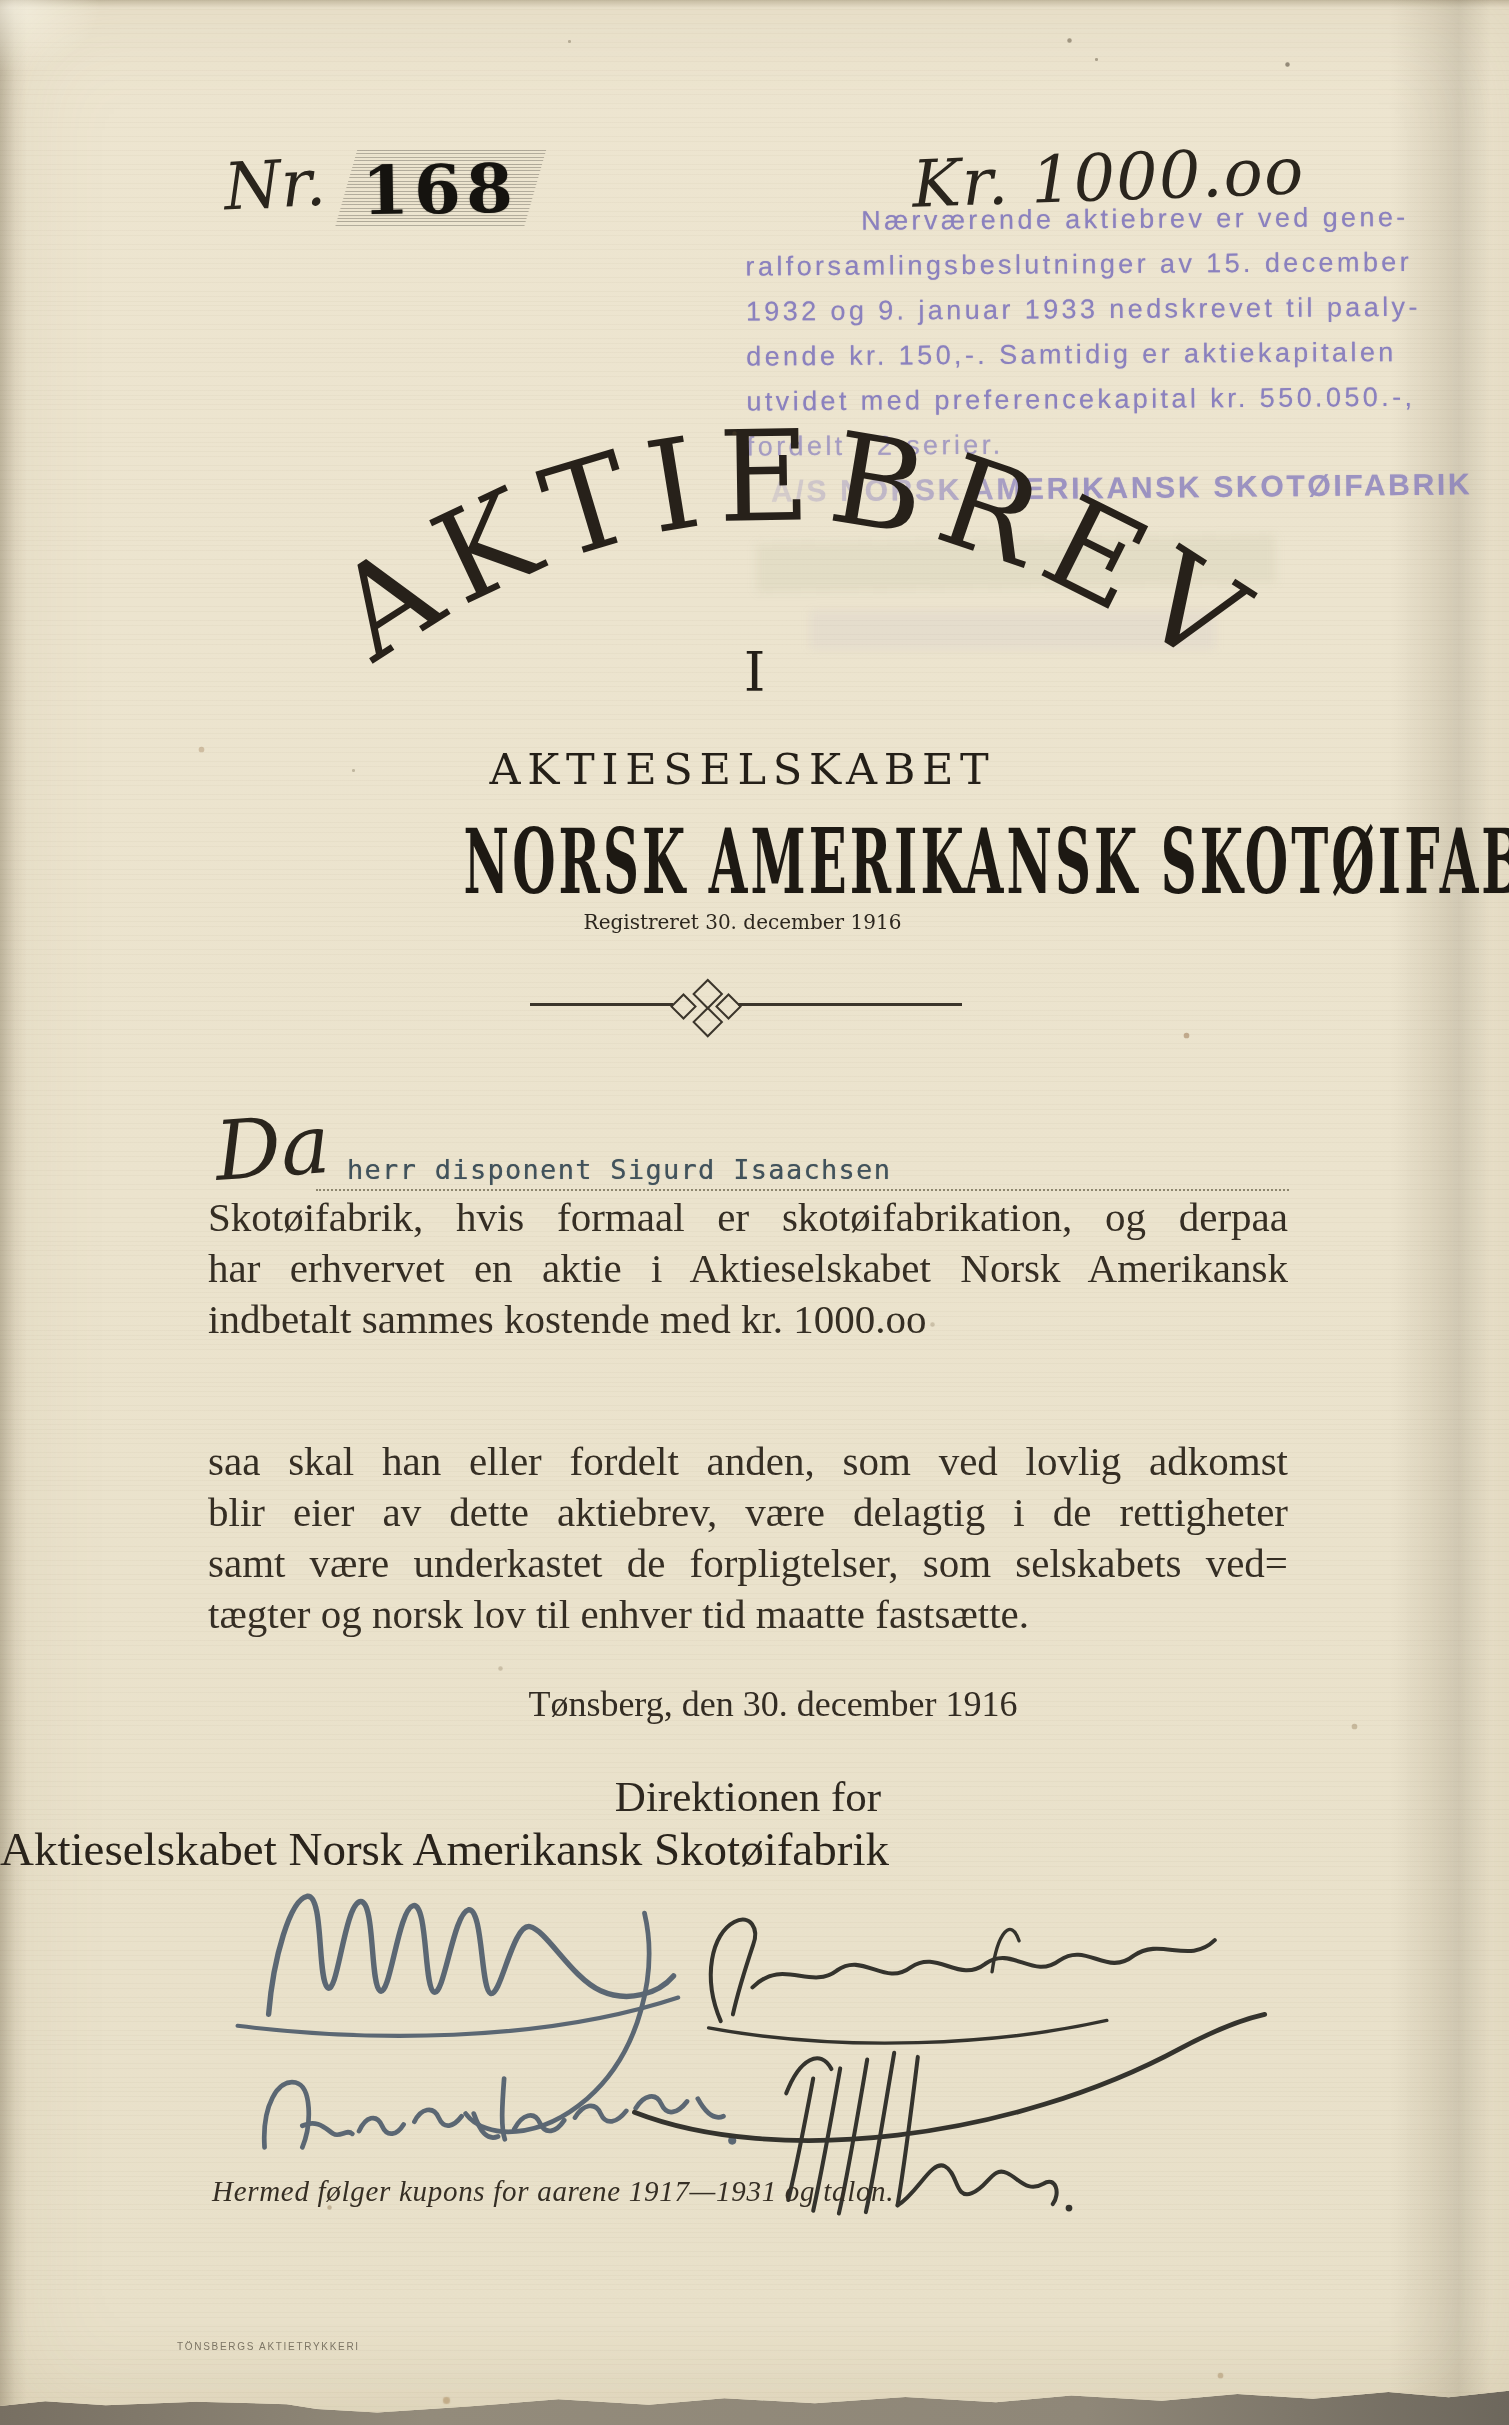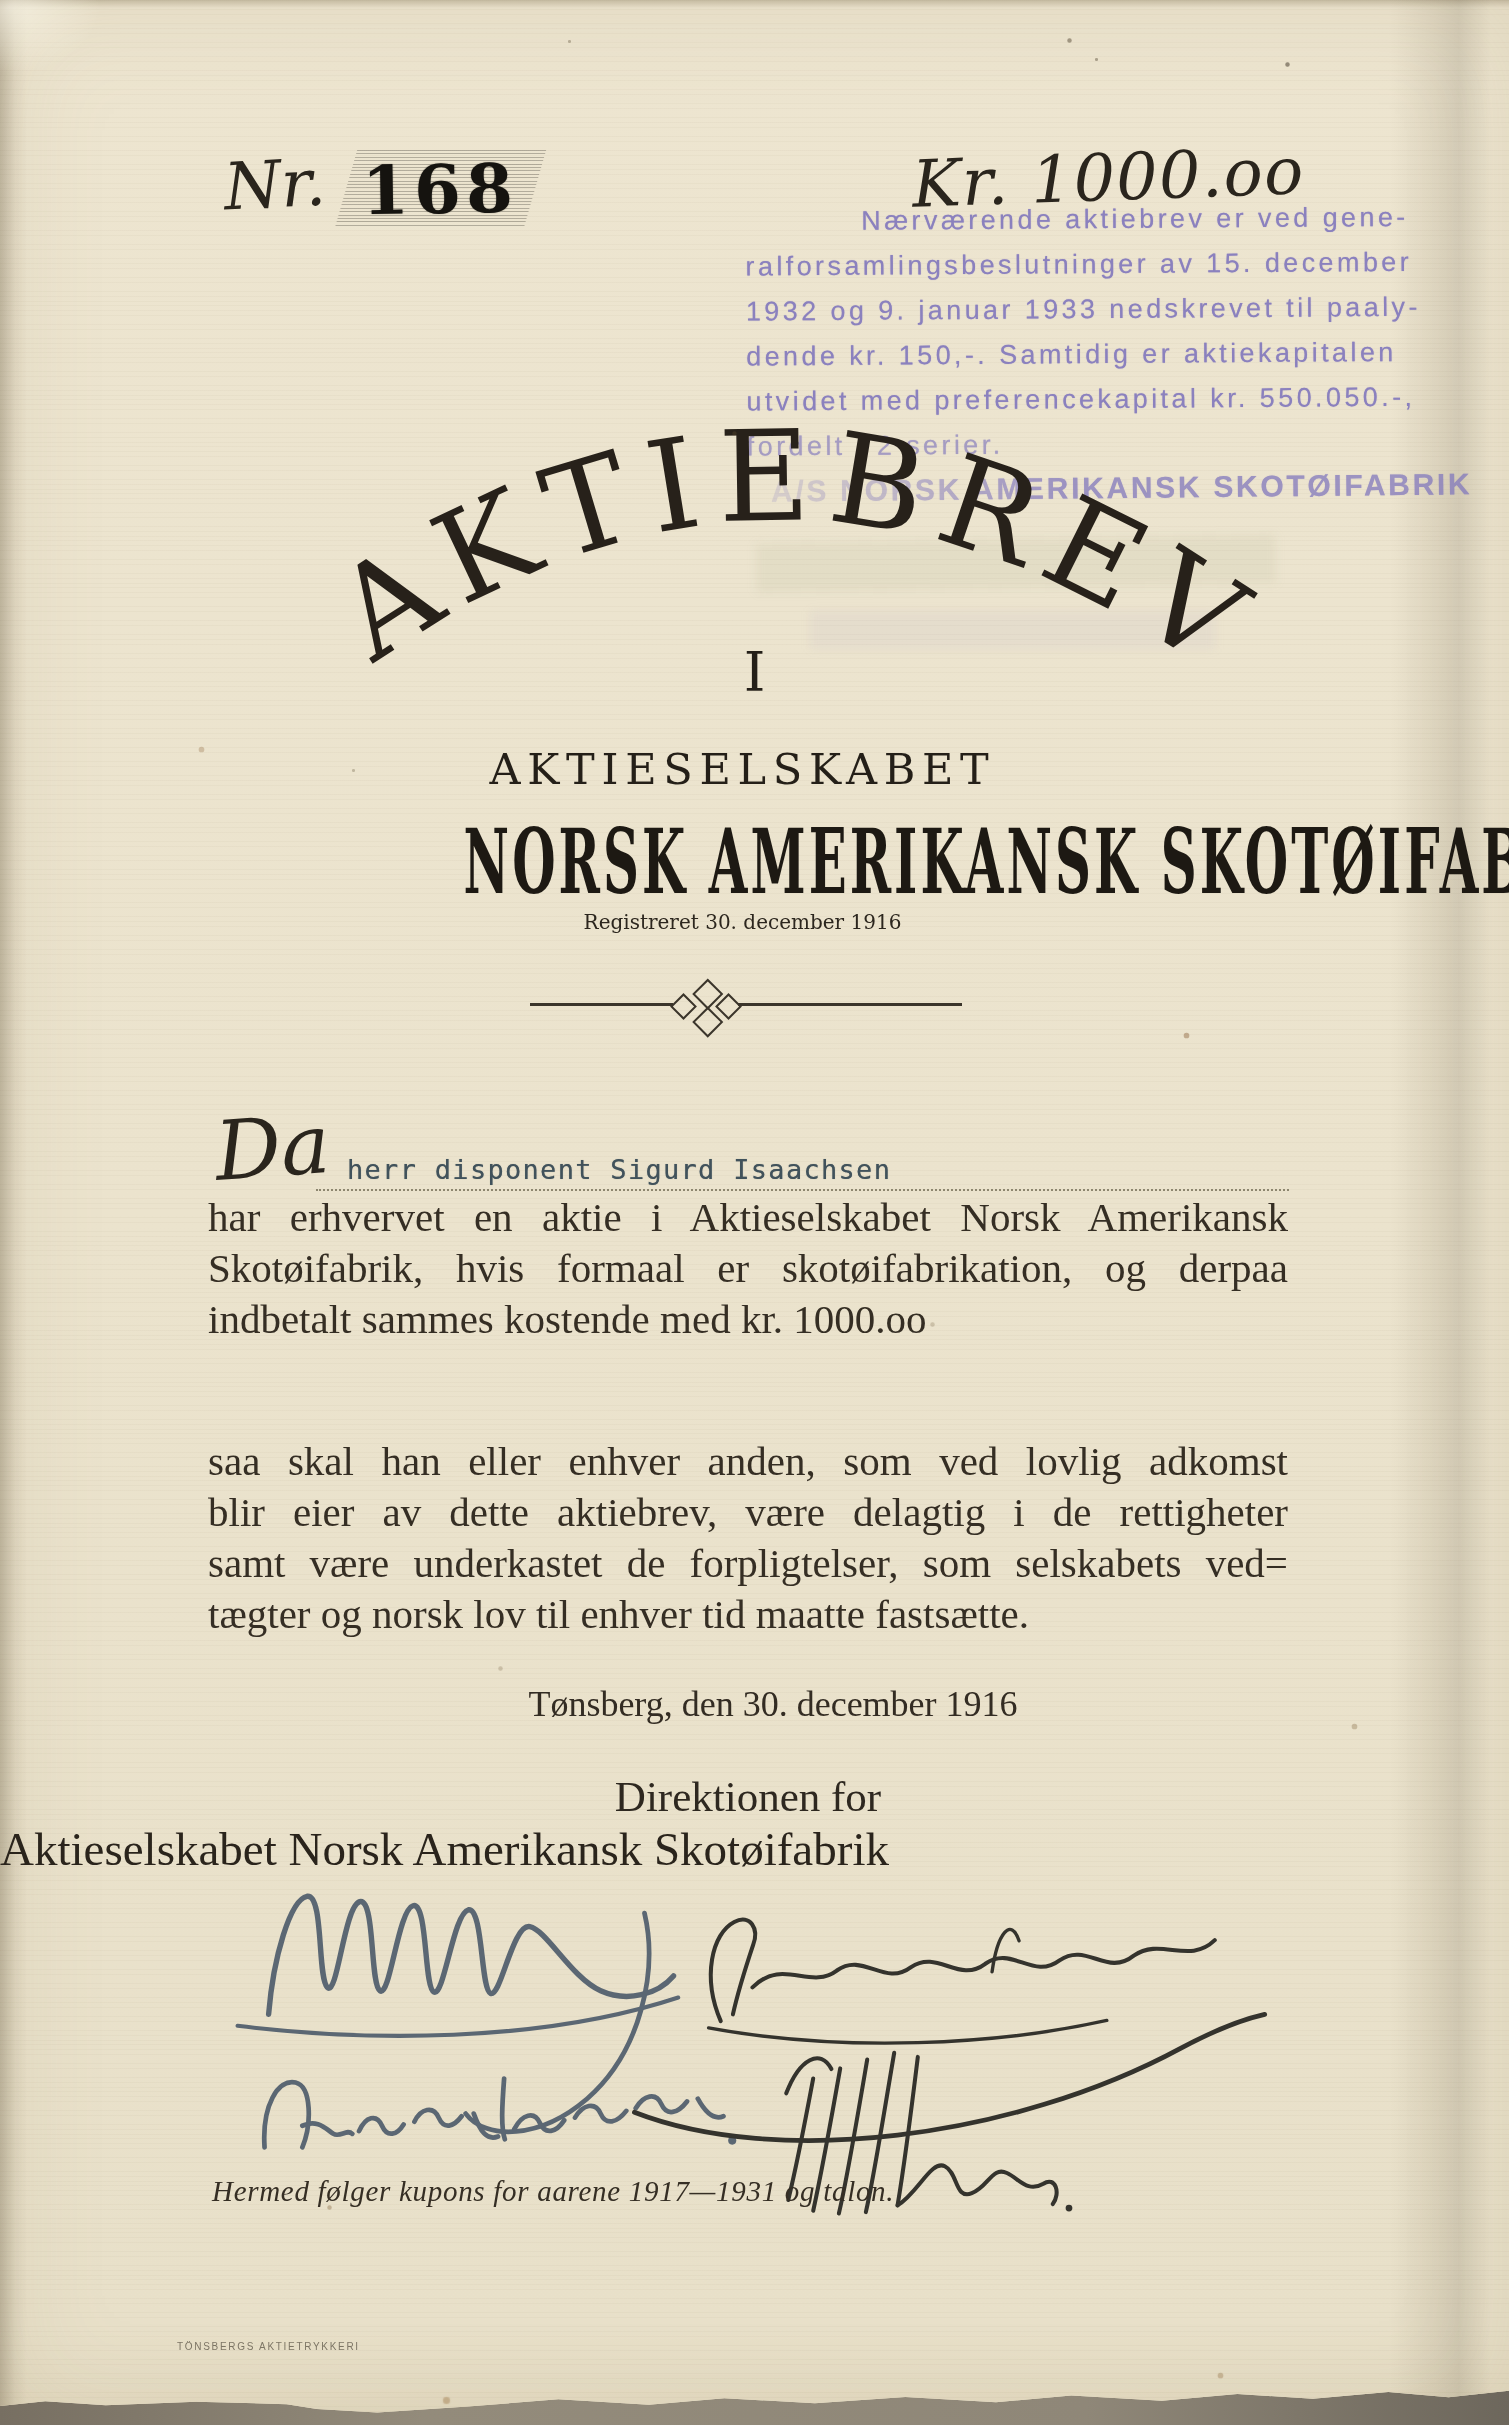--- a/index.html
+++ b/index.html
@@ -164,28 +164,28 @@
       <div class="dia lft"></div>
       <div class="dia rgt"></div>
     </div>
 
     <span class="script da-label">Da</span>
     <div class="holder-row">
       <span class="holder-text">herr disponent Sigurd Isaachsen</span>
     </div>
 
     <div class="para p1 bodytext">
+      <div class="jline">Skotøifabrik, hvis formaal er skotøifabrikation, og derpaa</div>
       <div class="jline">har erhvervet en aktie i Aktieselskabet Norsk Amerikansk</div>
-      <div class="jline">Skotøifabrik, hvis formaal er skotøifabrikation, og derpaa</div>
       <div class="jl-last">indbetalt sammes kostende med kr. 1000.oo</div>
     </div>
 
 
     <div class="para p2 bodytext">
-      <div class="jline">saa skal han eller enhver anden, som ved lovlig adkomst</div>
+      <div class="jline">saa skal han eller fordelt anden, som ved lovlig adkomst</div>
       <div class="jline">blir eier av dette aktiebrev, være delagtig i de rettigheter</div>
       <div class="jline">samt være underkastet de forpligtelser, som selskabets ved=</div>
       <div class="jl-last">tægter og norsk lov til enhver tid maatte fastsætte.</div>
     </div>
 
     <div class="place-date bodytext">Tønsberg, den 30. december 1916</div>
     <div class="direktionen bodytext">Direktionen for</div>
     <div class="direction-co bodytext">Aktieselskabet Norsk Amerikansk Skotøifabrik</div>
 
     <svg class="sigs" viewBox="0 0 2236 560">

